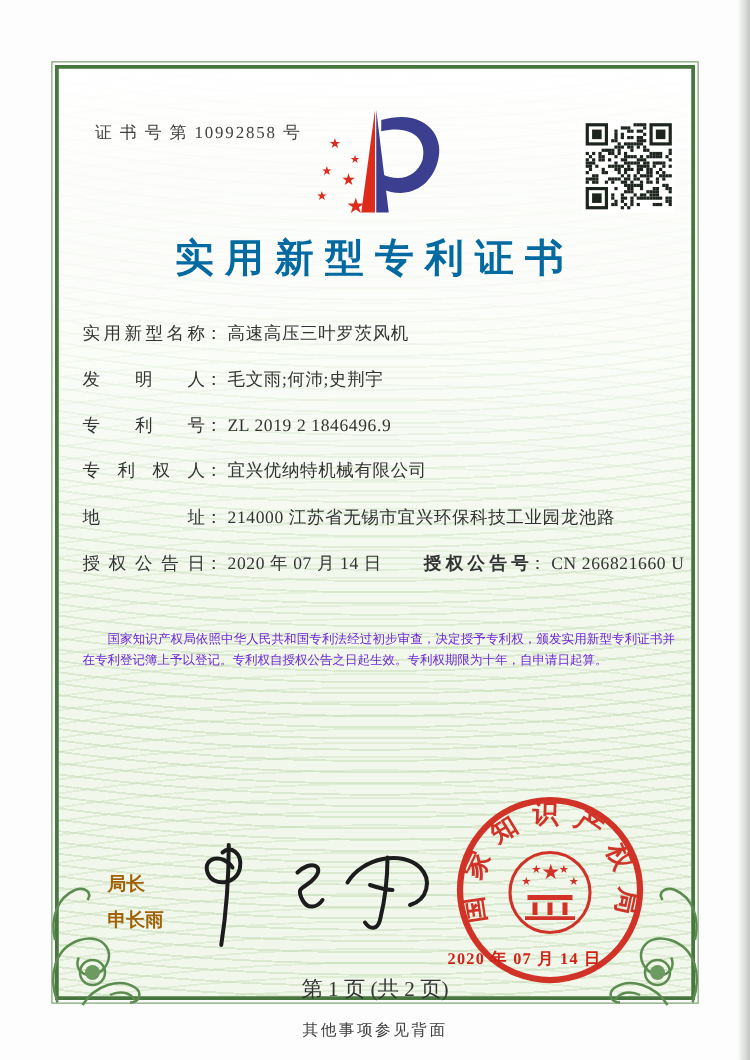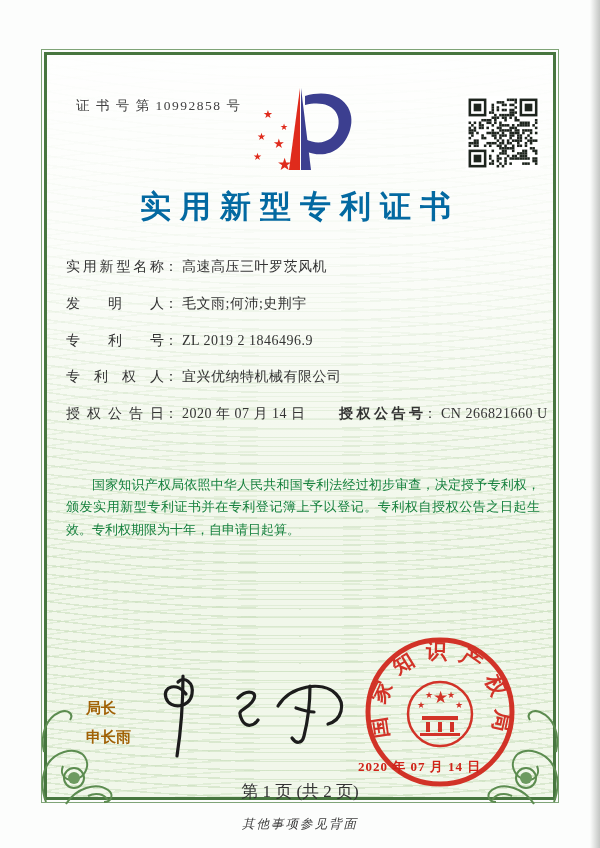--- a/index.html
+++ b/index.html
@@ -30,33 +30,33 @@
     font-size:31px;font-weight:600;letter-spacing:9px;color:#0369a1;}
   
   .fields{position:absolute;left:66px;top:258px;width:478px;font-size:14px;color:#333;}
   .frow{height:36.8px;white-space:nowrap;}
   .flabel{display:inline-block;width:98px;text-align:justify;text-align-last:justify;vertical-align:top;}
   .fcolon{display:inline-block;margin-right:4px;}
   .fvalue{letter-spacing:0.5px;}
   .fgroup2{margin-left:30px;}
   .fgroup2 .flabel{width:84px;font-weight:bold;}
   
-  .body-text{position:absolute;left:66px;top:474px;width:474px;
-    font-size:13px;line-height:1.73;color:#15803d;text-align:justify;}
+  .body-text{position:absolute;left:66px;top:503px;width:474px;
+    font-size:10px;line-height:1.73;color:#6d28d9;text-align:justify;}
   .body-text p{margin:0;text-indent:2em;}
   
   .signer{position:absolute;left:86px;top:694px;font-family:"Liberation Sans","DejaVu Sans",sans-serif;
     font-size:15px;font-weight:600;color:#a16207;line-height:1.9;}
   .signature{position:absolute;left:150px;top:668px;width:210px;height:100px;}
   .seal{position:absolute;left:354px;top:628px;width:172px;height:172px;opacity:0.92;}
   .seal-date{position:absolute;left:358px;top:758px;width:140px;font-size:13px;font-weight:700;
     color:#d02318;letter-spacing:1px;white-space:nowrap;}
   .page-no{position:absolute;left:0;top:780px;width:100%;text-align:center;font-size:17px;color:#333;}
   .back-note{position:absolute;left:0;top:816px;width:100%;text-align:center;font-size:12.5px;
-    color:#3c3c3c;letter-spacing:2px;font-style:italic;}
+    color:#3c3c3c;letter-spacing:2px;}
   .flourish{position:absolute;width:92px;height:118px;}
   .flourish.bl{left:38px;top:690px;}
   .flourish.br{right:38px;top:690px;transform:scaleX(-1);}
   .star{font-family:"DejaVu Sans",sans-serif;}
 </style>
 </head>
 <body>
 
 <div class="scan-edge"></div>
 
@@ -345,20 +345,23 @@
   <div class="frow">
     <span class="flabel">发明人</span><span class="fcolon">：</span><span class="fvalue">毛文雨;何沛;史荆宇</span>
   </div>
   <div class="frow">
     <span class="flabel">专利号</span><span class="fcolon">：</span><span class="fvalue">ZL 2019 2 1846496.9</span>
   </div>
   <div class="frow">
     <span class="flabel">专利权人</span><span class="fcolon">：</span><span class="fvalue">宜兴优纳特机械有限公司</span>
   </div>
   <div class="frow">
+    <span class="flabel">地址</span><span class="fcolon">：</span><span class="fvalue">214000 江苏省无锡市宜兴环保科技工业园龙池路</span>
+  </div>
+  <div class="frow">
     <span><span class="flabel">授权公告日</span><span class="fcolon">：</span><span class="fvalue">2020 年 07 月 14 日</span></span>
     <span class="fgroup2"><span class="flabel">授权公告号</span><span class="fcolon">：</span><span class="fvalue">CN 266821660 U</span></span>
   </div>
 </div>
 
 <div class="body-text">
   <p>国家知识产权局依照中华人民共和国专利法经过初步审查，决定授予专利权，颁发实用新型专利证书并在专利登记簿上予以登记。专利权自授权公告之日起生效。专利权期限为十年，自申请日起算。</p>
 </div>
 
 <div class="signer">

